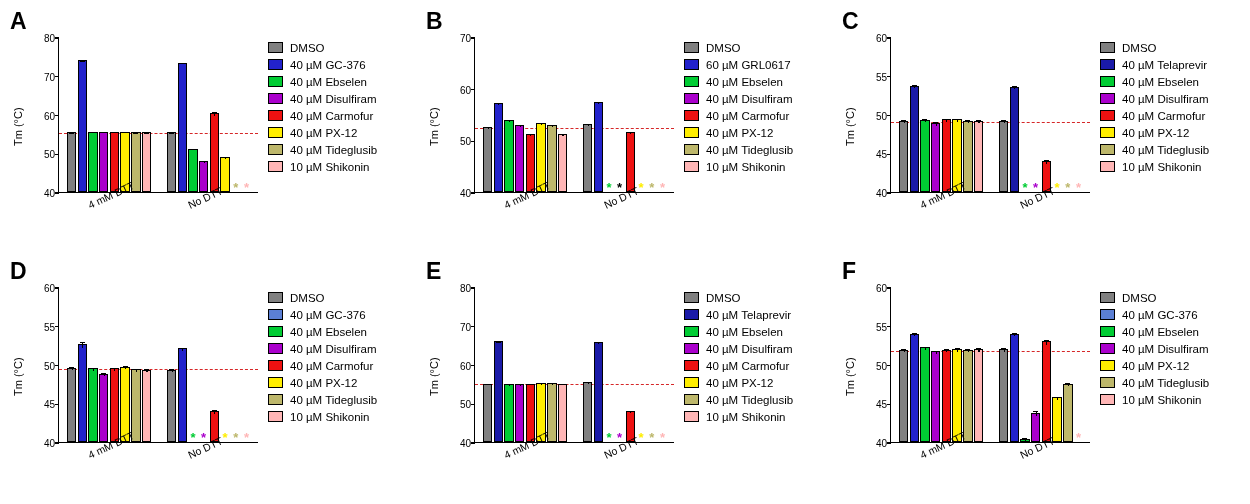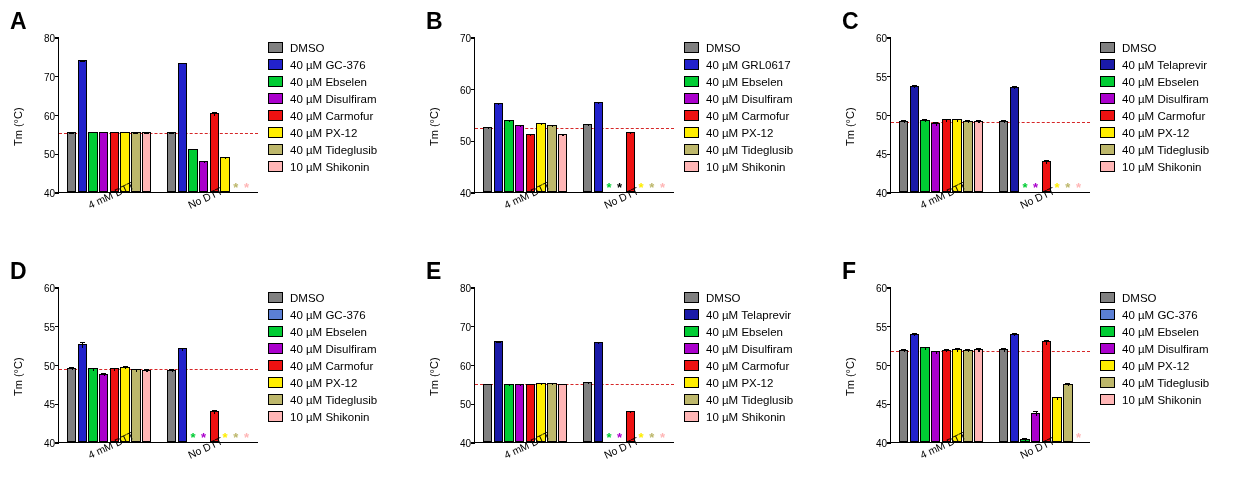--- a/index.html
+++ b/index.html
@@ -173,21 +173,21 @@
     </div>
     <div class="grouplabel" style="left: 502px; top: 200px;">4 mM DTT</div>
     <div class="grouplabel" style="left: 602px; top: 200px;">No DTT</div>
     <div class="legend" style="left: 684px; top: 40px;">
       <div class="legrow">
         <span class="swatch" style="background: rgb(128, 128, 128);"></span>
         <span class="legtext">DMSO</span>
       </div>
       <div class="legrow">
         <span class="swatch" style="background: rgb(34, 34, 204);"></span>
-        <span class="legtext">40 µM GRL0617</span>
+        <span class="legtext">60 µM GRL0617</span>
       </div>
       <div class="legrow">
         <span class="swatch" style="background: rgb(0, 204, 51);"></span>
         <span class="legtext">40 µM Ebselen</span>
       </div>
       <div class="legrow">
         <span class="swatch" style="background: rgb(170, 0, 204);"></span>
         <span class="legtext">40 µM Disulfiram</span>
       </div>
       <div class="legrow">

